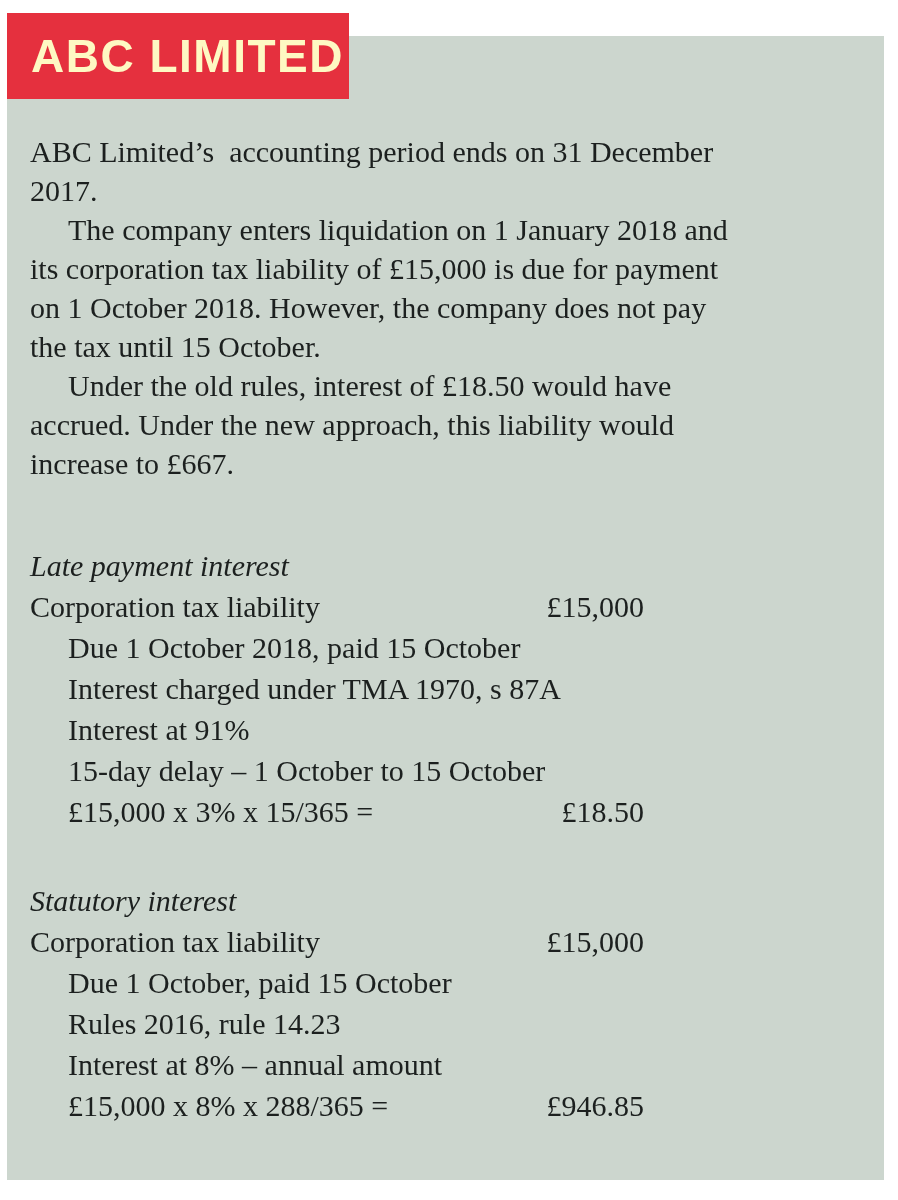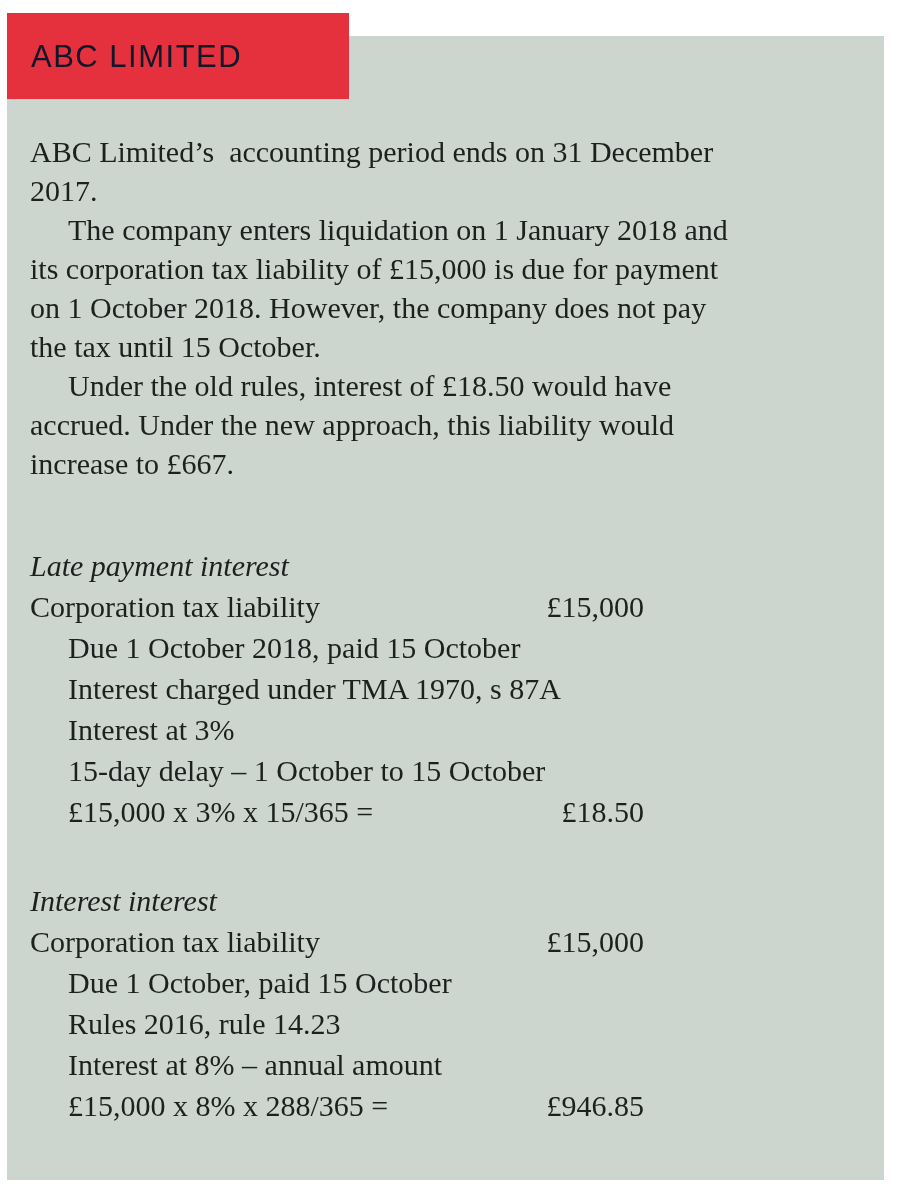--- a/index.html
+++ b/index.html
@@ -32,24 +32,24 @@
     height: 86px;
     background: #e5303e;
     display: flex;
     align-items: center;
     box-sizing: border-box;
     padding-left: 24px;
     z-index: 2;
   }
   .banner-title {
     font-family: "Liberation Sans", "DejaVu Sans", sans-serif;
-    font-weight: 400;
-    font-size: 31px;
+    font-weight: 700;
+    font-size: 46px;
     letter-spacing: 1.5px;
-    color: #0f172a;
+    color: #fef9c3;
     line-height: 1;
   }
   .content {
     position: absolute;
     left: 7px;
     top: 36px;
     width: 749px;
     box-sizing: border-box;
     padding: 96px 24px 0 23px;
     color: #1c201f;
@@ -118,35 +118,35 @@
       </div>
       <div class="row indent">
         <span class="label">Due 1 October 2018, paid 15 October</span>
         <span class="amount"></span>
       </div>
       <div class="row indent">
         <span class="label">Interest charged under TMA 1970, s 87A</span>
         <span class="amount"></span>
       </div>
       <div class="row indent">
-        <span class="label">Interest at 3%</span>
+        <span class="label">Interest at 91%</span>
         <span class="amount"></span>
       </div>
       <div class="row indent">
         <span class="label">15-day delay – 1 October to 15 October</span>
         <span class="amount"></span>
       </div>
       <div class="row indent">
         <span class="label">£15,000 x 3% x 15/365 =</span>
         <span class="amount">£18.50</span>
       </div>
     </div>
 
     <div class="section second">
-      <div class="section-heading">Interest interest</div>
+      <div class="section-heading">Statutory interest</div>
       <div class="row">
         <span class="label">Corporation tax liability</span>
         <span class="amount">£15,000</span>
       </div>
       <div class="row indent">
         <span class="label">Due 1 October, paid 15 October</span>
         <span class="amount"></span>
       </div>
       <div class="row indent">
         <span class="label">Rules 2016, rule 14.23</span>

